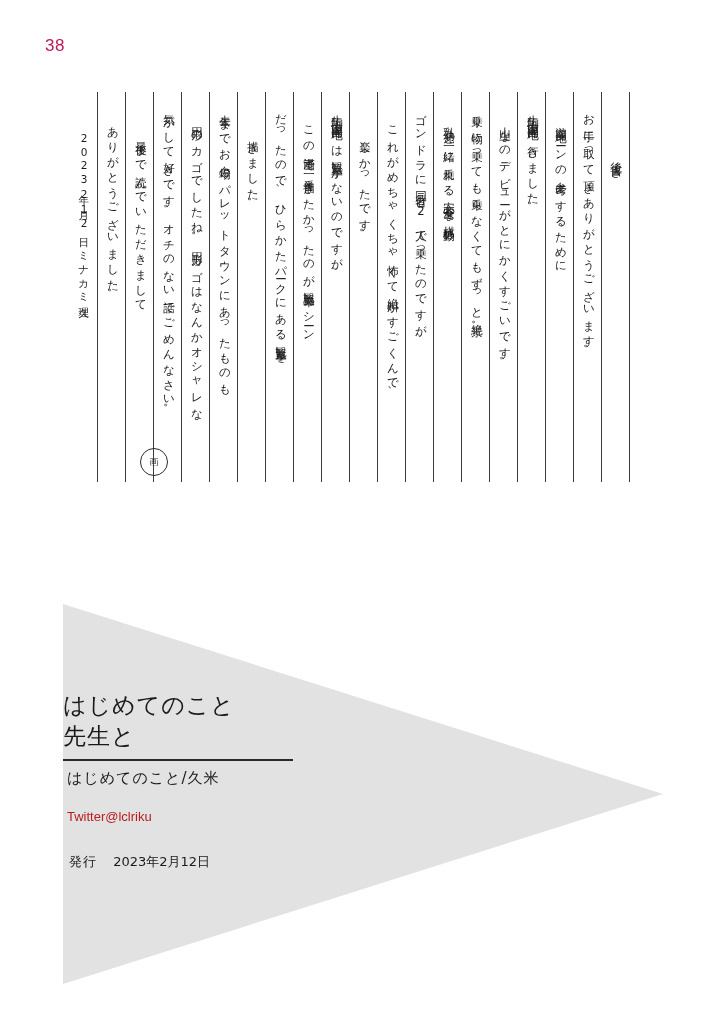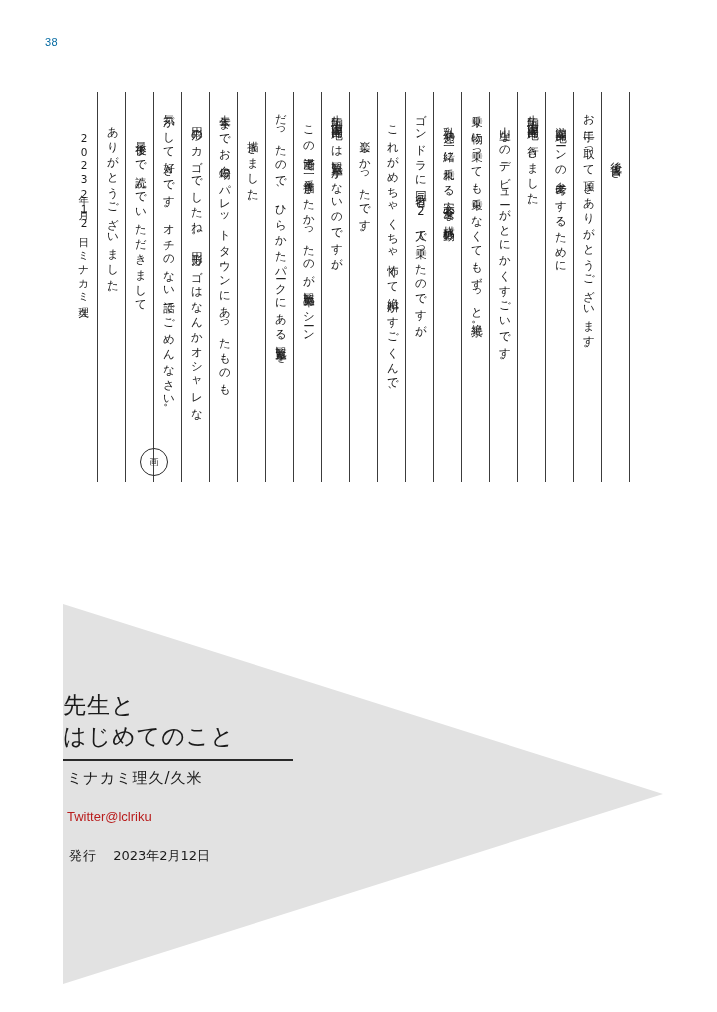--- a/index.html
+++ b/index.html
@@ -13,22 +13,22 @@
     position: relative;
     font-family: "DejaVu Sans", sans-serif;
     overflow: hidden;
   }
 
   
   .page-number {
     position: absolute;
     left: 45px;
     top: 36px;
-    font-size: 11px;
-    color: #0369a1;
+    font-size: 17px;
+    color: #be185d;
     font-family: "Liberation Sans", sans-serif;
     letter-spacing: 0.5px;
   }
 
   
   .afterword {
     position: absolute;
     left: 70px;
     top: 92px;
     width: 560px;
@@ -143,21 +143,21 @@
   }
   .links {
     margin-top: 20px;
     margin-left: 4px;
     font-family: "Liberation Sans", sans-serif;
     font-size: 13px;
     color: #b91c1c;
     line-height: 1.45;
   }
   .imprint {
-    margin-top: 20px;
+    margin-top: 26px;
     margin-left: 6px;
     font-family: "DejaVu Sans", sans-serif;
     font-size: 13px;
     color: #1a1a1a;
     line-height: 1.6;
   }
   .imprint-row span.label { letter-spacing: 1px; }
   .imprint-row span.value { margin-left: 12px; }
 </style>
 </head>
@@ -227,25 +227,25 @@
     <div class="col-text small">2023年2月12日　ミナカミ理久</div>
   </div>
 </div>
 
 <div class="doodle">画</div>
 
 <div class="colophon">
   <div class="triangle"></div>
   <div class="colophon-inner">
     <div class="title-block">
+      <div>はじめてのこと</div>
       <div>先生と</div>
-      <div>はじめてのこと</div>
     </div>
     <div class="title-rule"></div>
-    <div class="author">ミナカミ理久/久米</div>
+    <div class="author">はじめてのこと/久米</div>
     <div class="links">
       <div>Twitter@lclriku</div>
     </div>
     <div class="imprint">
       <div class="imprint-row">
         <span class="label">発行</span>
         <span class="value">2023年2月12日</span>
       </div>
     </div>
   </div>

